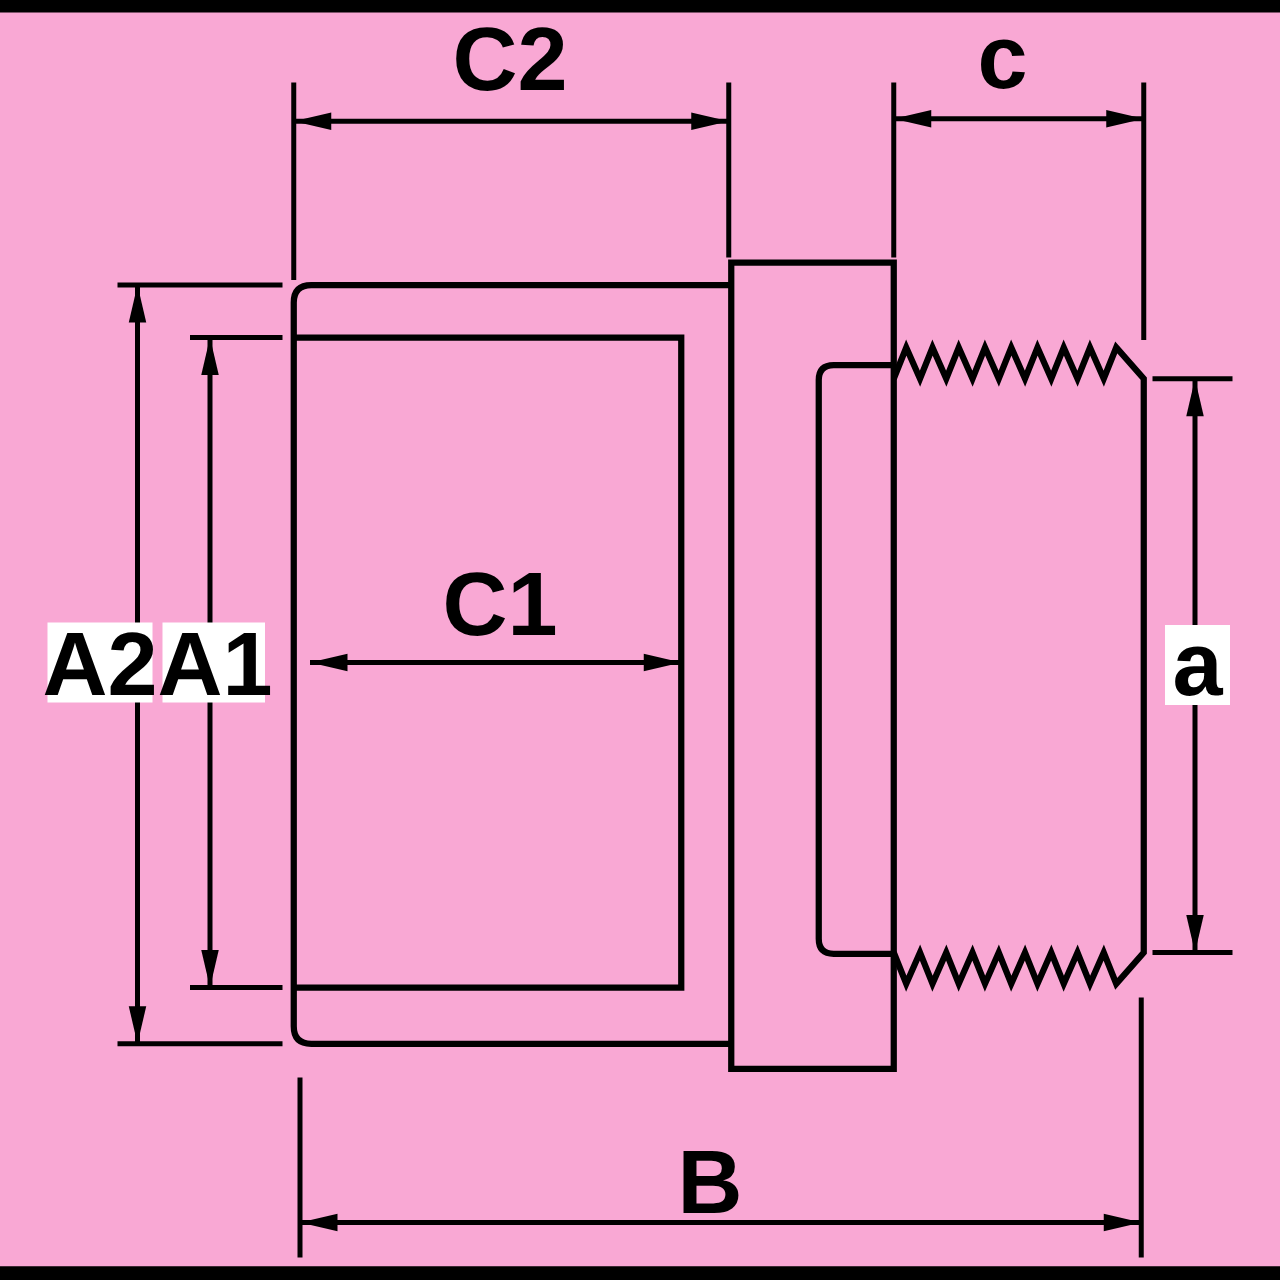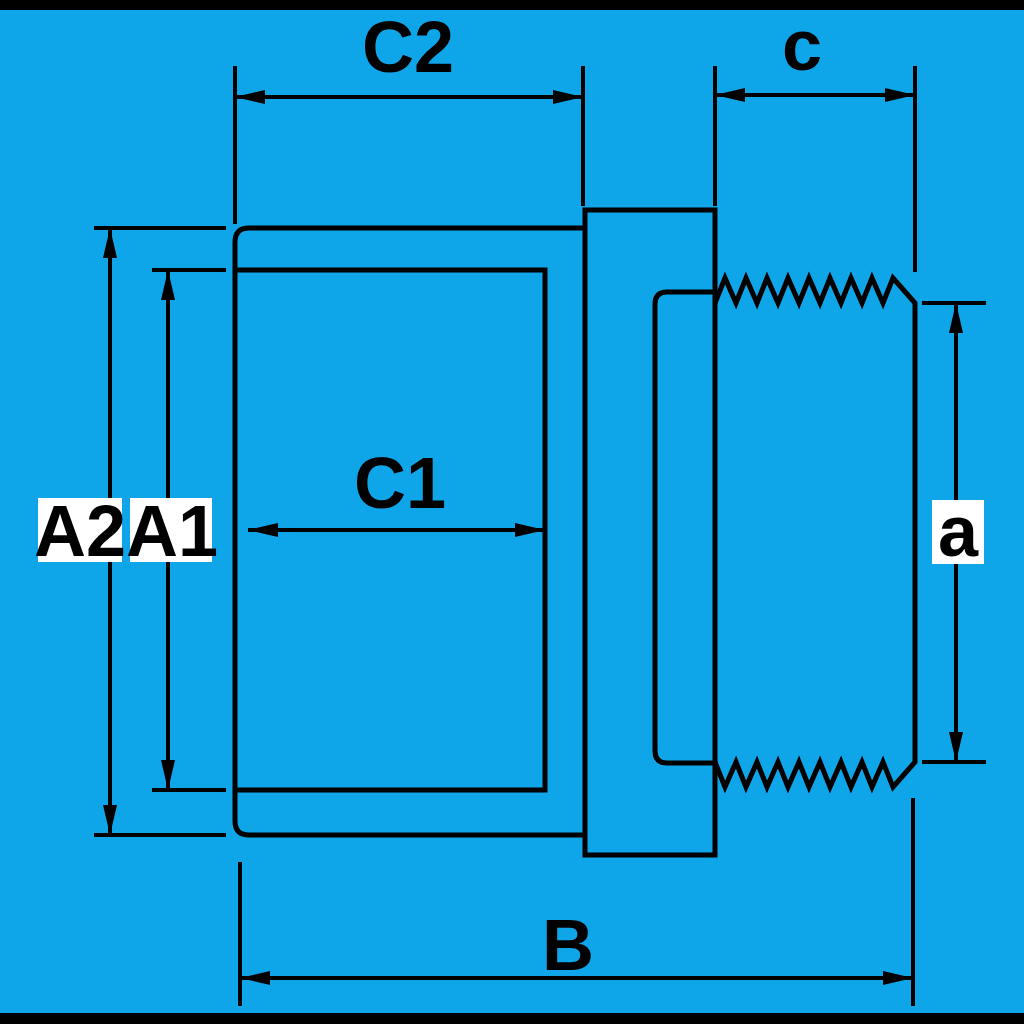--- a/index.html
+++ b/index.html
@@ -8,21 +8,21 @@
     background: #ffffff;
     width: 1024px;
     height: 1024px;
     overflow: hidden;
     font-family: "Liberation Sans", sans-serif;
   }
   .canvas-wrap {
     position: relative;
     width: 1024px;
     height: 1024px;
-    background: #0ea5e9;
+    background: #f9a8d4;
   }
   svg {
     display: block;
   }
   .part-line {
     fill: none;
     stroke: #000000;
     stroke-width: 5;
     stroke-linejoin: miter;
     stroke-linecap: butt;

